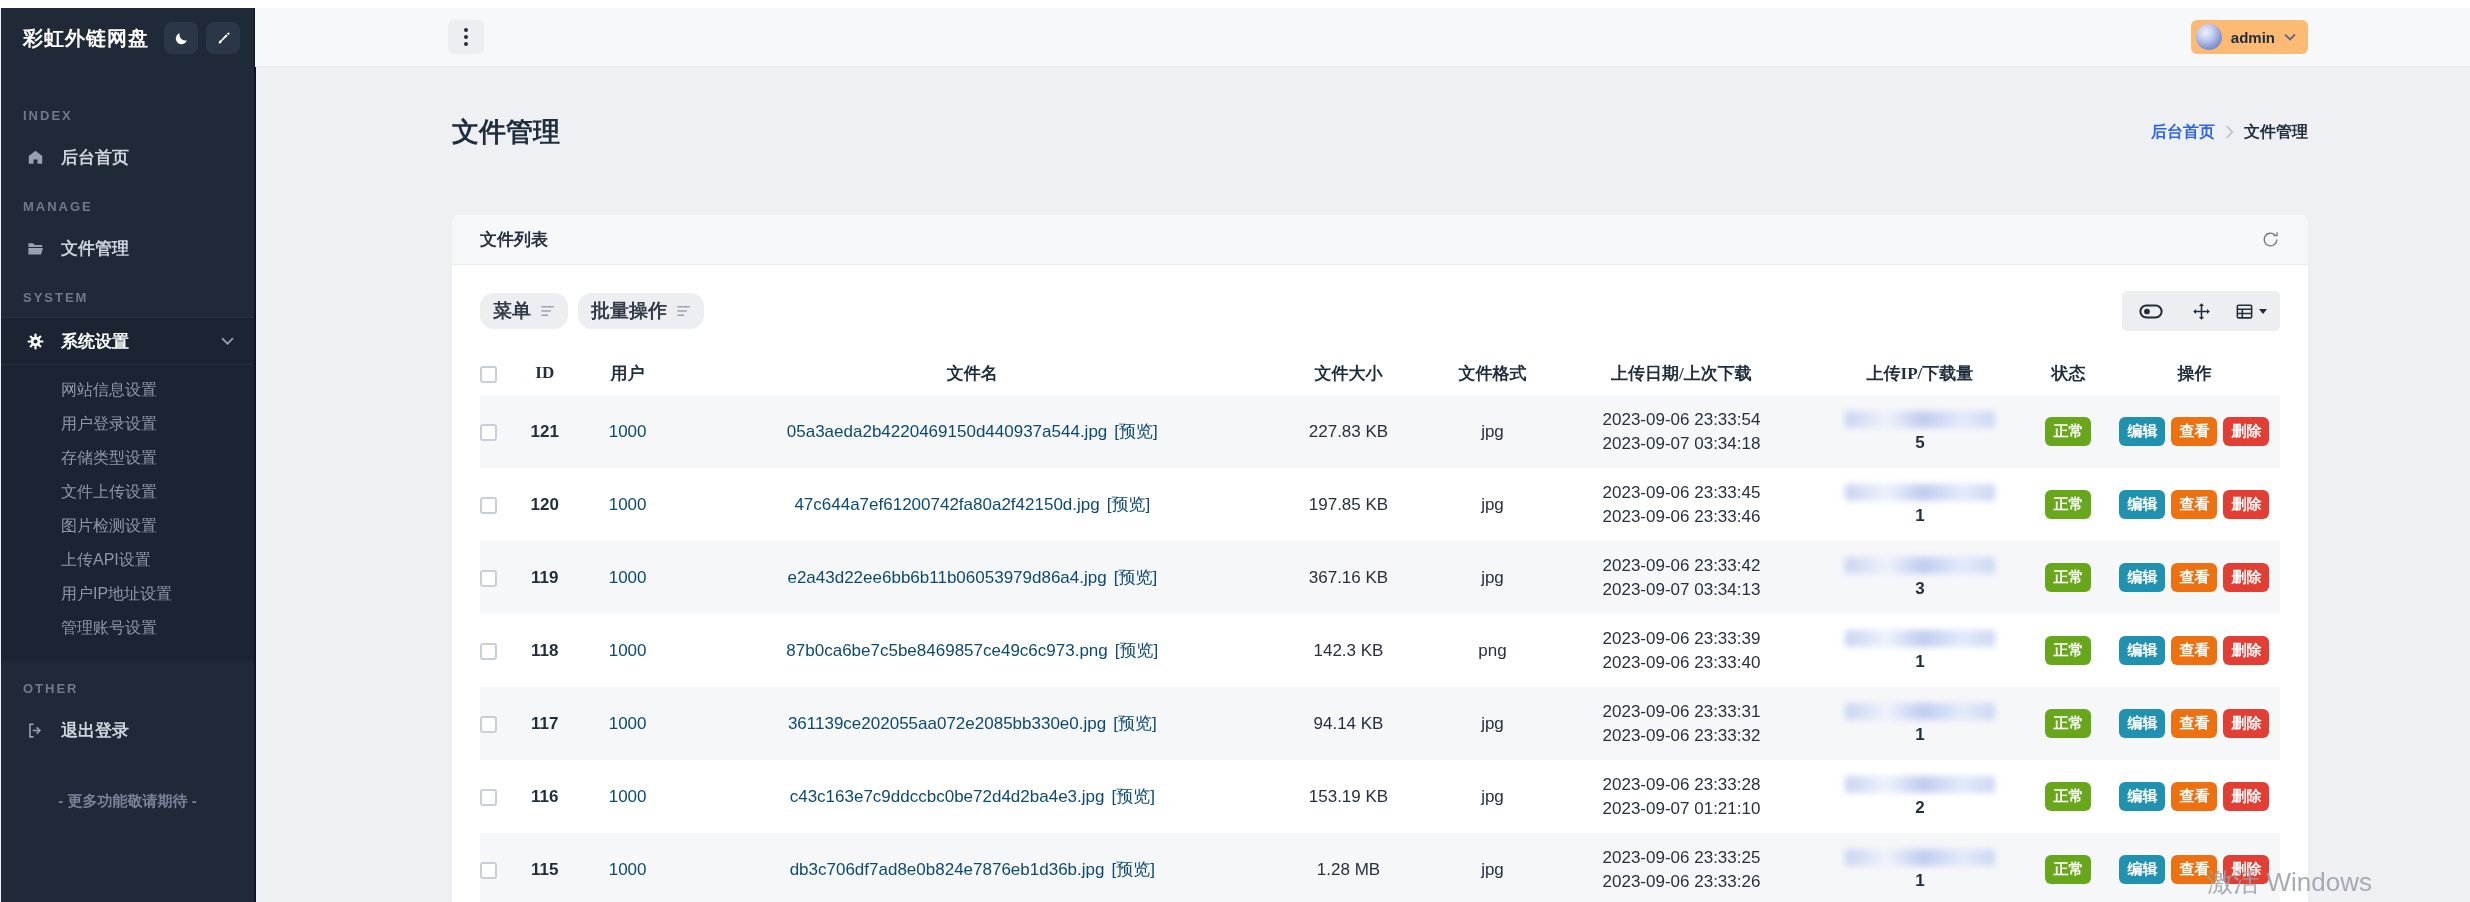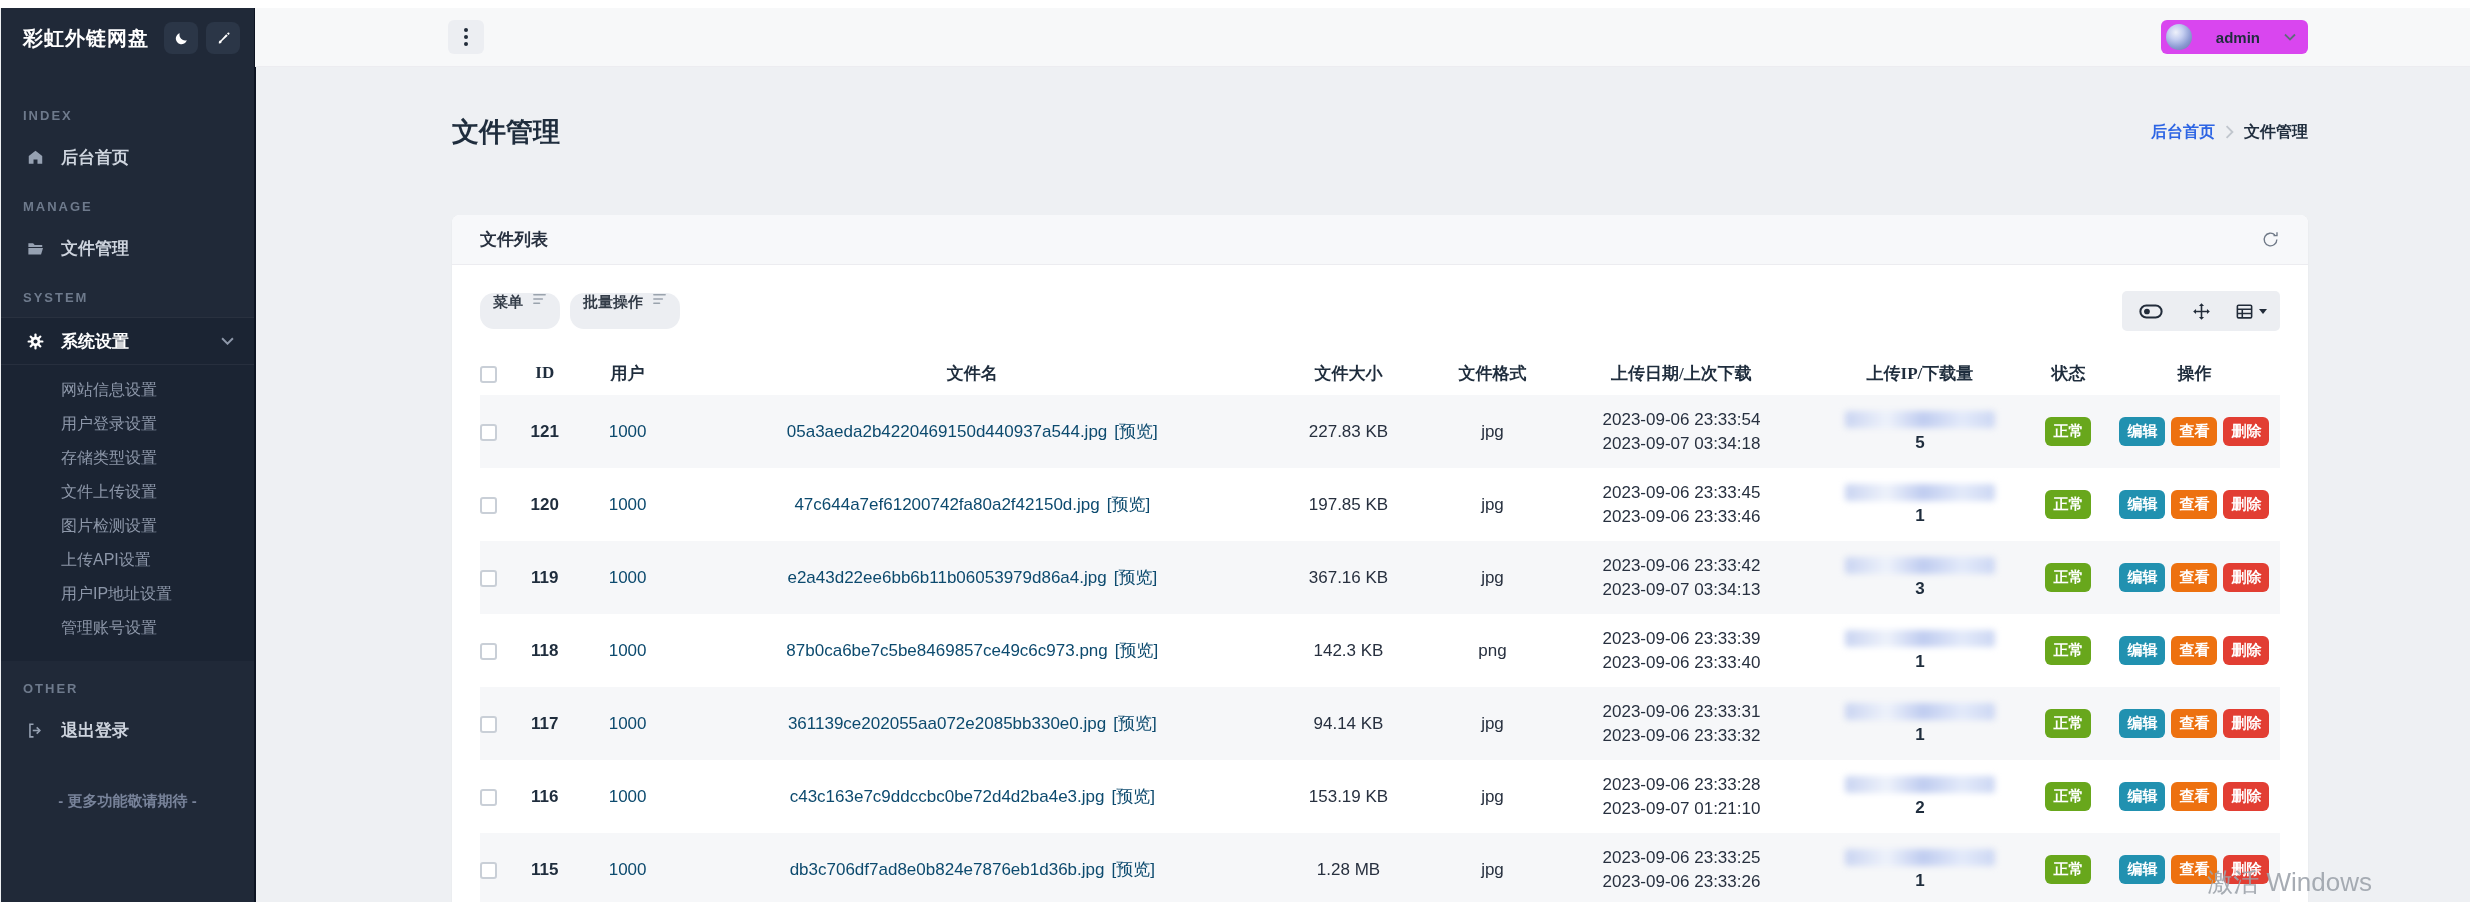--- a/index.html
+++ b/index.html
@@ -30,22 +30,22 @@
   .sub-item{height:34px;display:flex;align-items:center;padding-left:60px;color:#8d97a9;
             font-size:16px;cursor:pointer;}
   .sb-footer{margin-top:40px;text-align:center;color:#78839a;font-size:15px;font-weight:600;}
 
   
   .main{position:absolute;left:255px;top:8px;right:0;bottom:0;}
   .topbar{height:58px;background:#f7f8f9;border-bottom:1px solid #ececf0;position:relative;}
   .kebab{position:absolute;left:193px;top:12px;width:36px;height:34px;background:#eceef2;border-radius:6px;
          display:flex;flex-direction:column;align-items:center;justify-content:center;gap:3px;cursor:pointer;}
   .kebab i{width:4px;height:4px;border-radius:50%;background:#222c3a;display:block;}
-  .user-chip{position:absolute;right:162px;top:12px;height:34px;background:#d946ef;border-radius:6px;
-             display:flex;align-items:center;gap:24px;padding:0 12px 0 5px;cursor:pointer;box-sizing:border-box;}
+  .user-chip{position:absolute;right:162px;top:12px;height:34px;background:#fdba74;border-radius:6px;
+             display:flex;align-items:center;gap:9px;padding:0 12px 0 5px;cursor:pointer;box-sizing:border-box;}
   .avatar{width:26px;height:26px;border-radius:50%;
           background:radial-gradient(circle at 38% 32%,#eef1fa 0%,#c5cff1 30%,#8c9bd3 62%,#6671a3 100%);}
   .user-name{font-size:15px;color:#1f2d3d;font-weight:600;}
   .chip-caret{color:#5f6b7a;display:flex;}
 
   .page-head{height:148px;display:flex;align-items:center;justify-content:space-between;
              padding:0 162px 18px 197px;box-sizing:border-box;}
   .page-title{font-size:27px;font-weight:bold;color:#1f2d3d;}
   .breadcrumb{display:flex;align-items:center;gap:10px;font-size:16px;}
   .bc-home{color:#2d65e4;font-weight:600;text-decoration:none;cursor:pointer;}
@@ -53,22 +53,22 @@
   .bc-cur{color:#1f2d3d;font-weight:bold;}
 
   .card{margin:0 162px 0 197px;background:#ffffff;border-radius:8px;box-shadow:0 1px 2px rgba(30,40,60,.05);
         height:760px;box-sizing:border-box;}
   .card-head{height:49px;background:#f7f8fa;border-bottom:1px solid #ececf0;border-radius:8px 8px 0 0;
              display:flex;align-items:center;padding:0 28px;}
   .card-title{font-size:17px;font-weight:bold;color:#27303f;}
   .refresh{margin-left:auto;color:#6f7987;display:flex;cursor:pointer;}
   .card-body{padding:26px 28px 0;}
   .toolbar{display:flex;align-items:center;margin-bottom:20px;}
-  .tb-btn{height:36px;display:inline-flex;gap:9px;background:#eceef2;border:none;
-          border-radius:14px;padding:0 13px;font-size:15px;font-weight:bold;color:#333c48;margin-right:10px;
+  .tb-btn{height:36px;display:inline-flex;align-items:center;gap:9px;background:#eceef2;border:none;
+          border-radius:14px;padding:0 13px;font-size:19px;font-weight:bold;color:#333c48;margin-right:10px;
           cursor:pointer;font-family:inherit;}
   .tb-btn .lines{color:#9aa3ad;display:flex;}
   .icon-group{margin-left:auto;height:40px;background:#eceef2;border-radius:5px;display:flex;align-items:center;padding:0 4px;}
   .ig-btn{width:50px;height:40px;display:flex;align-items:center;justify-content:center;color:#222c3a;gap:5px;cursor:pointer;}
   .caret-down{width:0;height:0;border:4px solid transparent;border-top:5px solid #222c3a;margin-top:4px;}
 
   table{width:100%;border-collapse:collapse;table-layout:fixed;}
   thead th{height:44px;font-size:17px;font-weight:bold;color:#1f2d3d;text-align:center;padding:0;font-family:Liberation Serif, serif;}
   tbody tr{height:73px;}
   tbody tr:nth-child(odd){background:#f6f7f9;}

